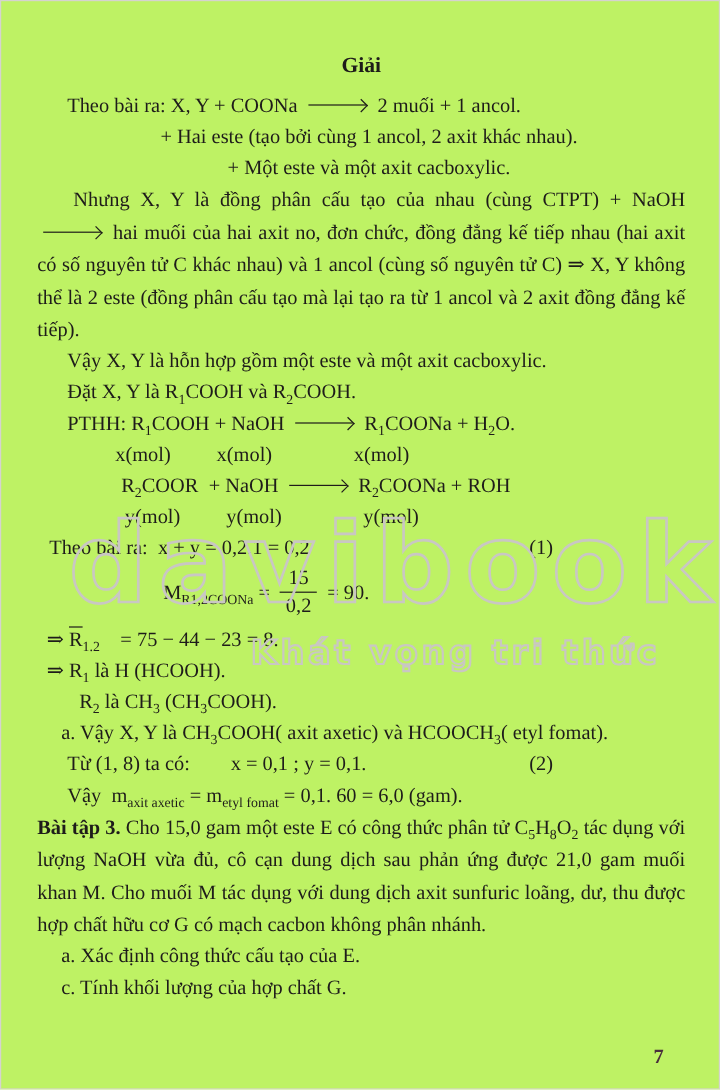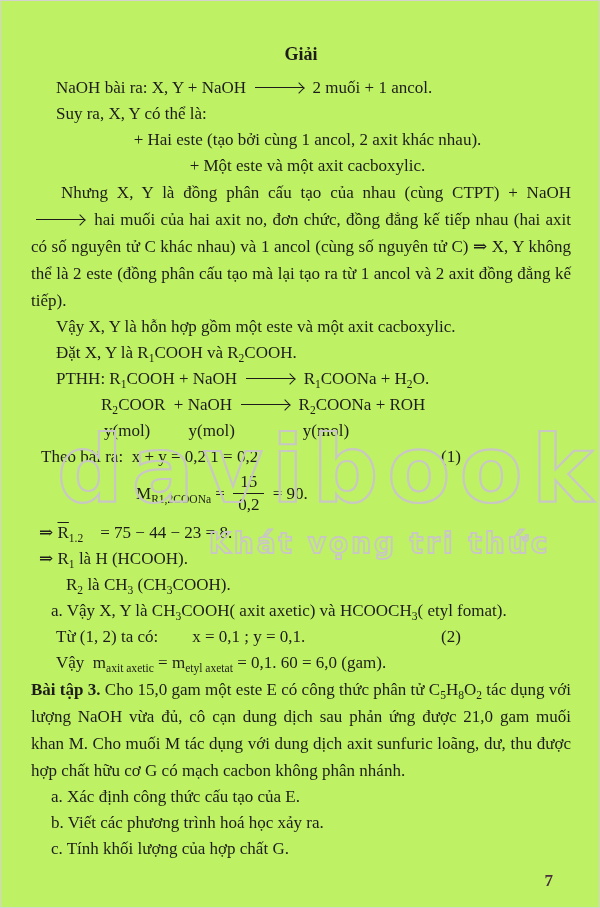--- a/index.html
+++ b/index.html
@@ -55,42 +55,41 @@
   }
   .pagenum{position:absolute;right:46px;bottom:16px;z-index:1;
       font-size:17px;font-weight:bold;color:#4a2f3d;}
 </style>
 </head>
 <body>
 
 <div class="page">
   <div class="content" id="content">
       <div class="line c-title"><span>Giải</span></div>
-      <div class="line c-ind1"><span>NaOH bài ra: X, Y + NaOH </span><span class="ar"></span><span> 2 muối + 1 ancol.</span></div>
-      <div class="line c-ind1"><span>Suy ra, X, Y có thể là:</span></div>
+      <div class="line c-ind1"><span>Theo bài ra: X, Y + COONa </span><span class="ar"></span><span> 2 muối + 1 ancol.</span></div>
       <div class="line c-plus"><span>+ Hai este (tạo bởi cùng 1 ancol, 2 axit khác nhau).</span></div>
       <div class="line c-plus"><span>+ Một este và một axit cacboxylic.</span></div>
       <div class="line c-para-indent"><span>Nhưng X, Y là đồng phân cấu tạo của nhau (cùng CTPT) + NaOH </span><span class="ar"></span><span> hai muối của hai axit no, đơn chức, đồng đẳng kế tiếp nhau (hai axit có số nguyên tử C khác nhau) và 1 ancol (cùng số nguyên tử C) ⇒ X, Y không thể là 2 este (đồng phân cấu tạo mà lại tạo ra từ 1 ancol và 2 axit đồng đẳng kế tiếp).</span></div>
       <div class="line c-ind1"><span>Vậy X, Y là hỗn hợp gồm một este và một axit cacboxylic.</span></div>
       <div class="line c-ind1"><span>Đặt X, Y là R</span><span class="sb">1</span><span>COOH và R</span><span class="sb">2</span><span>COOH.</span></div>
       <div class="line c-ind1"><span>PTHH: R</span><span class="sb">1</span><span>COOH + NaOH </span><span class="ar"></span><span> R</span><span class="sb">1</span><span>COONa + H</span><span class="sb">2</span><span>O.</span></div>
+      <div class="line c-molx"><span>x(mol)&nbsp;&nbsp;&nbsp;&nbsp;&nbsp;&nbsp;&nbsp;&nbsp;&nbsp;x(mol)&nbsp;&nbsp;&nbsp;&nbsp;&nbsp;&nbsp;&nbsp;&nbsp;&nbsp;&nbsp;&nbsp;&nbsp;&nbsp;&nbsp;&nbsp;&nbsp;x(mol)</span></div>
       <div class="line c-ind3"><span>R</span><span class="sb">2</span><span>COOR&nbsp; + NaOH </span><span class="ar"></span><span> R</span><span class="sb">2</span><span>COONa + ROH</span></div>
       <div class="line c-moly"><span>y(mol)&nbsp;&nbsp;&nbsp;&nbsp;&nbsp;&nbsp;&nbsp;&nbsp;&nbsp;y(mol)&nbsp;&nbsp;&nbsp;&nbsp;&nbsp;&nbsp;&nbsp;&nbsp;&nbsp;&nbsp;&nbsp;&nbsp;&nbsp;&nbsp;&nbsp;&nbsp;y(mol)</span></div>
       <div class="line c-flush"><span>Theo bài ra:&nbsp; x + y = 0,2.1 = 0,2</span><span class="rtag">(1)</span></div>
       <div class="line c-fracline"><span>M</span><span class="sb">R1,2COONa</span><span> = </span><span class="frac"><span class="num">15</span><span class="den">0,2</span></span><span> = 90.</span></div>
       <div class="line c-flush2"><span>⇒ </span><span class="ov">R</span><span class="sb">1.2</span><span>&nbsp;&nbsp;&nbsp; = 75 − 44 − 23 = 8.</span></div>
       <div class="line c-flush2"><span>⇒ R</span><span class="sb">1</span><span> là H (HCOOH).</span></div>
       <div class="line c-ind2b"><span>R</span><span class="sb">2</span><span> là CH</span><span class="sb">3</span><span> (CH</span><span class="sb">3</span><span>COOH).</span></div>
       <div class="line c-inda"><span>a. Vậy X, Y là CH</span><span class="sb">3</span><span>COOH( axit axetic) và HCOOCH</span><span class="sb">3</span><span>( etyl fomat).</span></div>
       <div class="line c-inda"><span class="rtag">(2)</span></div>
-      <div class="line c-ind1"><span>Từ (1, 2) ta có:</span><span class="tb">x = 0,1 ; y = 0,1.</span></div>
-      <div class="line c-ind1"><span>Vậy&nbsp; m</span><span class="sb">axit axetic</span><span> = m</span><span class="sb">etyl axetat</span><span> = 0,1. 60 = 6,0 (gam).</span></div>
+      <div class="line c-ind1"><span>Từ (1, 8) ta có:</span><span class="tb">x = 0,1 ; y = 0,1.</span></div>
+      <div class="line c-ind1"><span>Vậy&nbsp; m</span><span class="sb">axit axetic</span><span> = m</span><span class="sb">etyl fomat</span><span> = 0,1. 60 = 6,0 (gam).</span></div>
       <div class="line c-para"><span class="bd">Bài tập 3.</span><span> Cho 15,0 gam một este E có công thức phân tử C</span><span class="sb">5</span><span>H</span><span class="sb">8</span><span>O</span><span class="sb">2</span><span> tác dụng với lượng NaOH vừa đủ, cô cạn dung dịch sau phản ứng được 21,0 gam muối khan M. Cho muối M tác dụng với dung dịch axit sunfuric loãng, dư, thu được hợp chất hữu cơ  G có mạch cacbon không phân nhánh.</span></div>
       <div class="line c-inda"><span>a. Xác định công thức cấu tạo của E.</span></div>
-      <div class="line c-inda"><span>b. Viết các phương trình hoá học xảy ra.</span></div>
       <div class="line c-inda"><span>c. Tính khối lượng của hợp chất G.</span></div>
     </div>
   <div class="watermark">
     <div class="wm-brand">davibooks</div>
     <div class="wm-slogan">Khát vọng tri thức</div>
   </div>
   <div class="pagenum">7</div>
 </div>
 
 </body></html>

